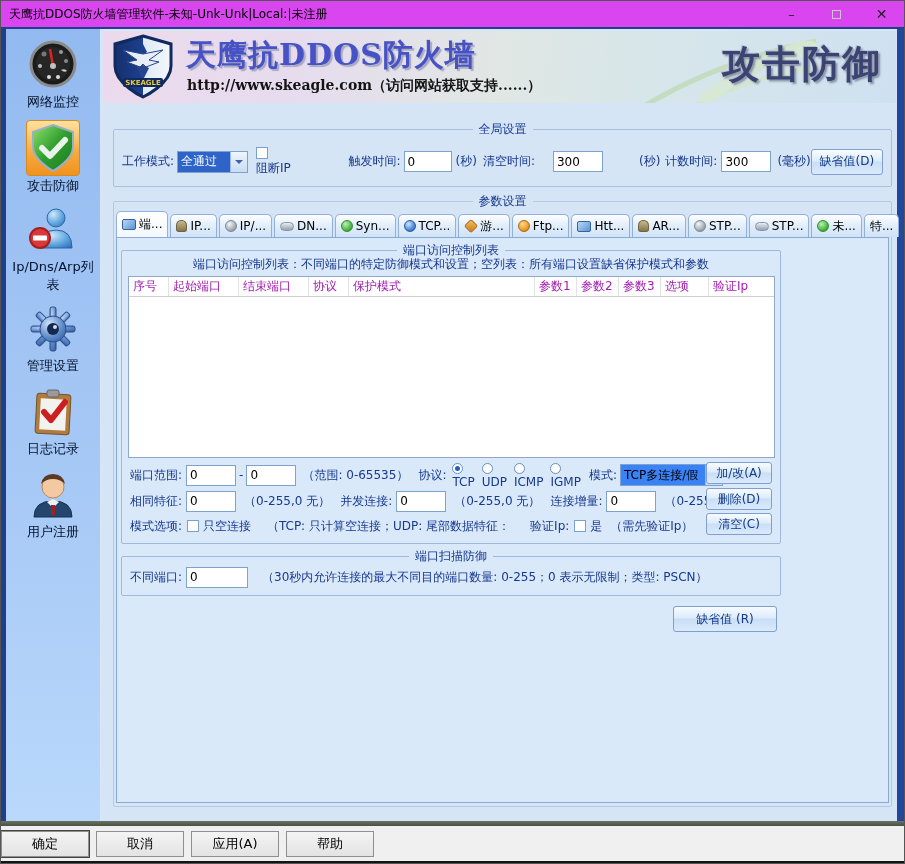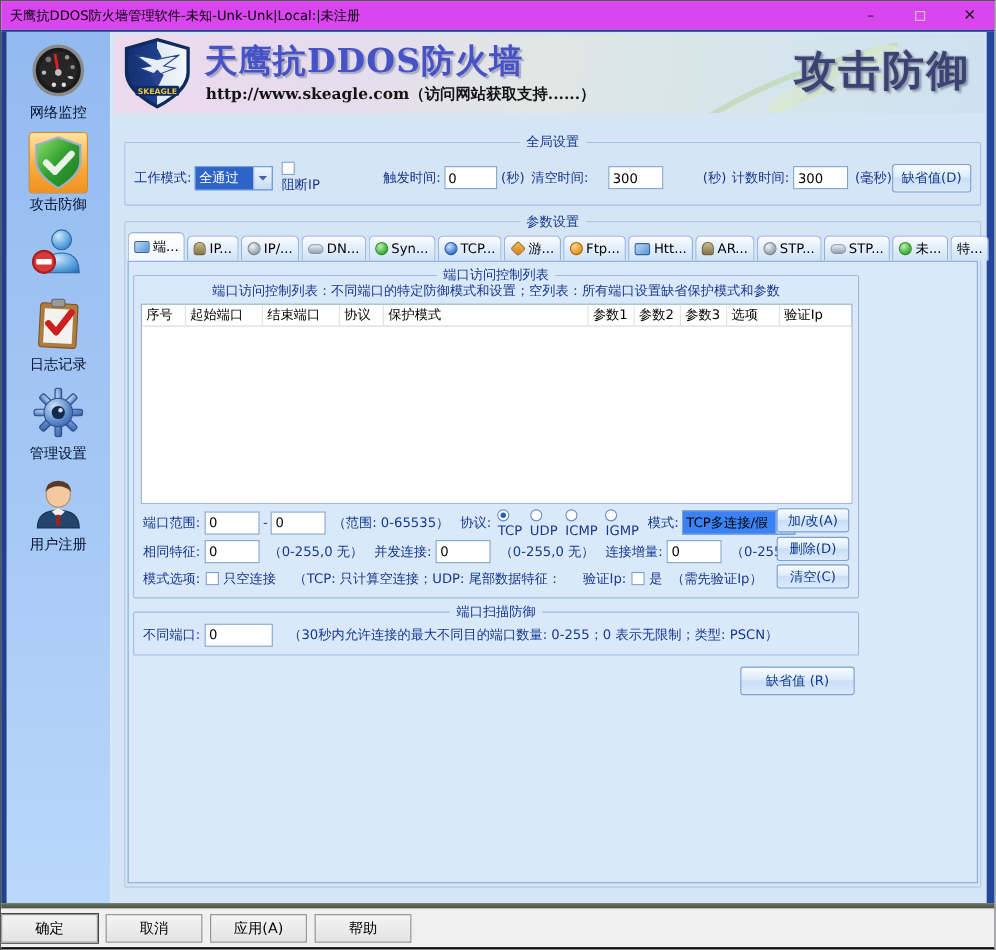--- a/index.html
+++ b/index.html
@@ -81,21 +81,21 @@
   .ic-globe-blue { width:12px; height:12px; border-radius:50%; background:radial-gradient(circle at 35% 30%,#cfe6ff,#3a7bd0 70%,#28589c); border:1px solid #2d5c9e; }
   .ic-game    { width:10px; height:10px; background:linear-gradient(135deg,#f3c24a,#d07a1f); transform:rotate(45deg); border-radius:2px; border:1px solid #a86a20; margin:0 4px 0 2px; }
   .ic-ftp     { width:12px; height:12px; border-radius:50%; background:radial-gradient(circle at 35% 30%,#ffd98a,#e8941f 70%,#b86f12); border:1px solid #a5690f; }
 
   
   .tabpanel { position:absolute; left:2px; right:2px; top:35px; bottom:3px; background:#dae9fa; border:1px solid #86a9d7; }
 
   
   .acltable { position:absolute; left:6px; top:25px; width:647px; height:182px; background:#fff; border:1px solid #8fa8c8; display:flex; flex-direction:column; }
   .thead { display:flex; border-bottom:1px solid #cfcfcf; height:20px; flex:none; }
-  .th { display:flex; align-items:center; padding-left:4px; border-right:1px solid #e2e2e2; color:#000000; font-size:12px; overflow:hidden; white-space:nowrap; }
+  .th { display:flex; align-items:center; padding-left:4px; border-right:1px solid #e2e2e2; color:#a21caf; font-size:12px; overflow:hidden; white-space:nowrap; }
   .tbody { flex:1; background:#fff; }
 
   .formrow { position:absolute; left:8px; display:flex; align-items:center; height:24px; }
 
   
   .strip { position:absolute; left:0; right:0; bottom:37px; height:5px; background:linear-gradient(180deg,#6a7263,#49513f); }
   .footer { position:absolute; left:0; right:0; bottom:0; height:37px; background:#f0f0f0; display:flex; align-items:center; gap:7px; padding-right:6px; border-bottom:2px solid #141414; }
   .fbtn { width:88px; height:26px; background:linear-gradient(180deg,#f4f4f4,#e3e3e3); border:1px solid #8f8f8f; color:#000; font-size:13px; font-family:"DejaVu Sans",sans-serif; cursor:pointer; }
   .fbtn.focus { box-shadow:0 0 0 1px #444; }
 </style>
@@ -164,32 +164,21 @@
                   <stop offset="0.6" stop-color="#5aa2dd"></stop>
                   <stop offset="1" stop-color="#2c6eb4"></stop>
               </radialGradient>
             </defs>
             <circle cx="28" cy="12" r="9" fill="url(#ublu)" stroke="#2a66a8"></circle>
             <path d="M12 42 q0 -18 16 -18 q16 0 16 18 z" fill="url(#ublu)" stroke="#2a66a8"></path>
             <circle cx="12" cy="32" r="10" fill="#d83a3a" stroke="#a81e1e" stroke-width="2"></circle>
             <rect x="5" y="29.5" width="14" height="5" rx="1" fill="#fff"></rect>
           </svg>
         </span>
-      </div>
-
-      <div class="side-item">
-        <span class="iconwrap">
-          <svg width="46" height="50" viewBox="0 0 46 50">
-            <rect x="6" y="8" width="34" height="40" rx="3" fill="#b07b3e" stroke="#7a5224" transform="rotate(3 23 28)"></rect>
-            <rect x="10" y="13" width="26" height="31" fill="#f2f2ee" transform="rotate(3 23 28)"></rect>
-            <rect x="17" y="4" width="12" height="7" rx="2" fill="#9a9a9a" stroke="#666"></rect>
-            <path d="M14 26 l7 8 l14 -18" fill="none" stroke="#cc1f1f" stroke-width="6" stroke-linecap="round" stroke-linejoin="round"></path>
-          </svg>
-        </span>
-        <span class="slabel">日志记录</span>
+        <span class="slabel">Ip/Dns/Arp列表</span>
       </div>
 
       <div class="side-item">
         <span class="iconwrap">
           <svg width="48" height="48" viewBox="0 0 48 48">
             <defs>
               <radialGradient id="ggr" cx="0.35" cy="0.3" r="0.9">
                 <stop offset="0" stop-color="#cfe2f8"></stop>
                   <stop offset="0.6" stop-color="#5b87c8"></stop>
                   <stop offset="1" stop-color="#2f5796"></stop>
@@ -200,20 +189,32 @@
               <rect x="2" y="21" width="44" height="6" rx="2"></rect>
               <rect x="21" y="2" width="6" height="44" rx="2" transform="rotate(45 24 24)"></rect>
               <rect x="2" y="21" width="44" height="6" rx="2" transform="rotate(45 24 24)"></rect>
               <circle cx="24" cy="24" r="13"></circle>
             </g>
             <circle cx="24" cy="24" r="6" fill="#15294e"></circle>
             <circle cx="26" cy="22" r="2" fill="#cfe0f5"></circle>
           </svg>
         </span>
         <span class="slabel">管理设置</span>
+      </div>
+
+      <div class="side-item">
+        <span class="iconwrap">
+          <svg width="46" height="50" viewBox="0 0 46 50">
+            <rect x="6" y="8" width="34" height="40" rx="3" fill="#b07b3e" stroke="#7a5224" transform="rotate(3 23 28)"></rect>
+            <rect x="10" y="13" width="26" height="31" fill="#f2f2ee" transform="rotate(3 23 28)"></rect>
+            <rect x="17" y="4" width="12" height="7" rx="2" fill="#9a9a9a" stroke="#666"></rect>
+            <path d="M14 26 l7 8 l14 -18" fill="none" stroke="#cc1f1f" stroke-width="6" stroke-linecap="round" stroke-linejoin="round"></path>
+          </svg>
+        </span>
+        <span class="slabel">日志记录</span>
       </div>
 
       <div class="side-item">
         <span class="iconwrap">
           <svg width="46" height="50" viewBox="0 0 46 50">
             <path d="M4 48 q0 -16 19 -16 q19 0 19 16 z" fill="#23456e" stroke="#16304e"></path>
             <path d="M17 33 l6 6 l6 -6 l-6 -3 z" fill="#f0f0f0"></path>
             <rect x="21" y="36" width="4" height="10" fill="#a02020"></rect>
             <circle cx="23" cy="18" r="11" fill="#f3c9a2" stroke="#b98a5e"></circle>
             <path d="M11 15 q2 -10 12 -10 q10 0 12 10 q-5 -5 -12 -5 q-7 0 -12 5z" fill="#5a3a22"></path>

